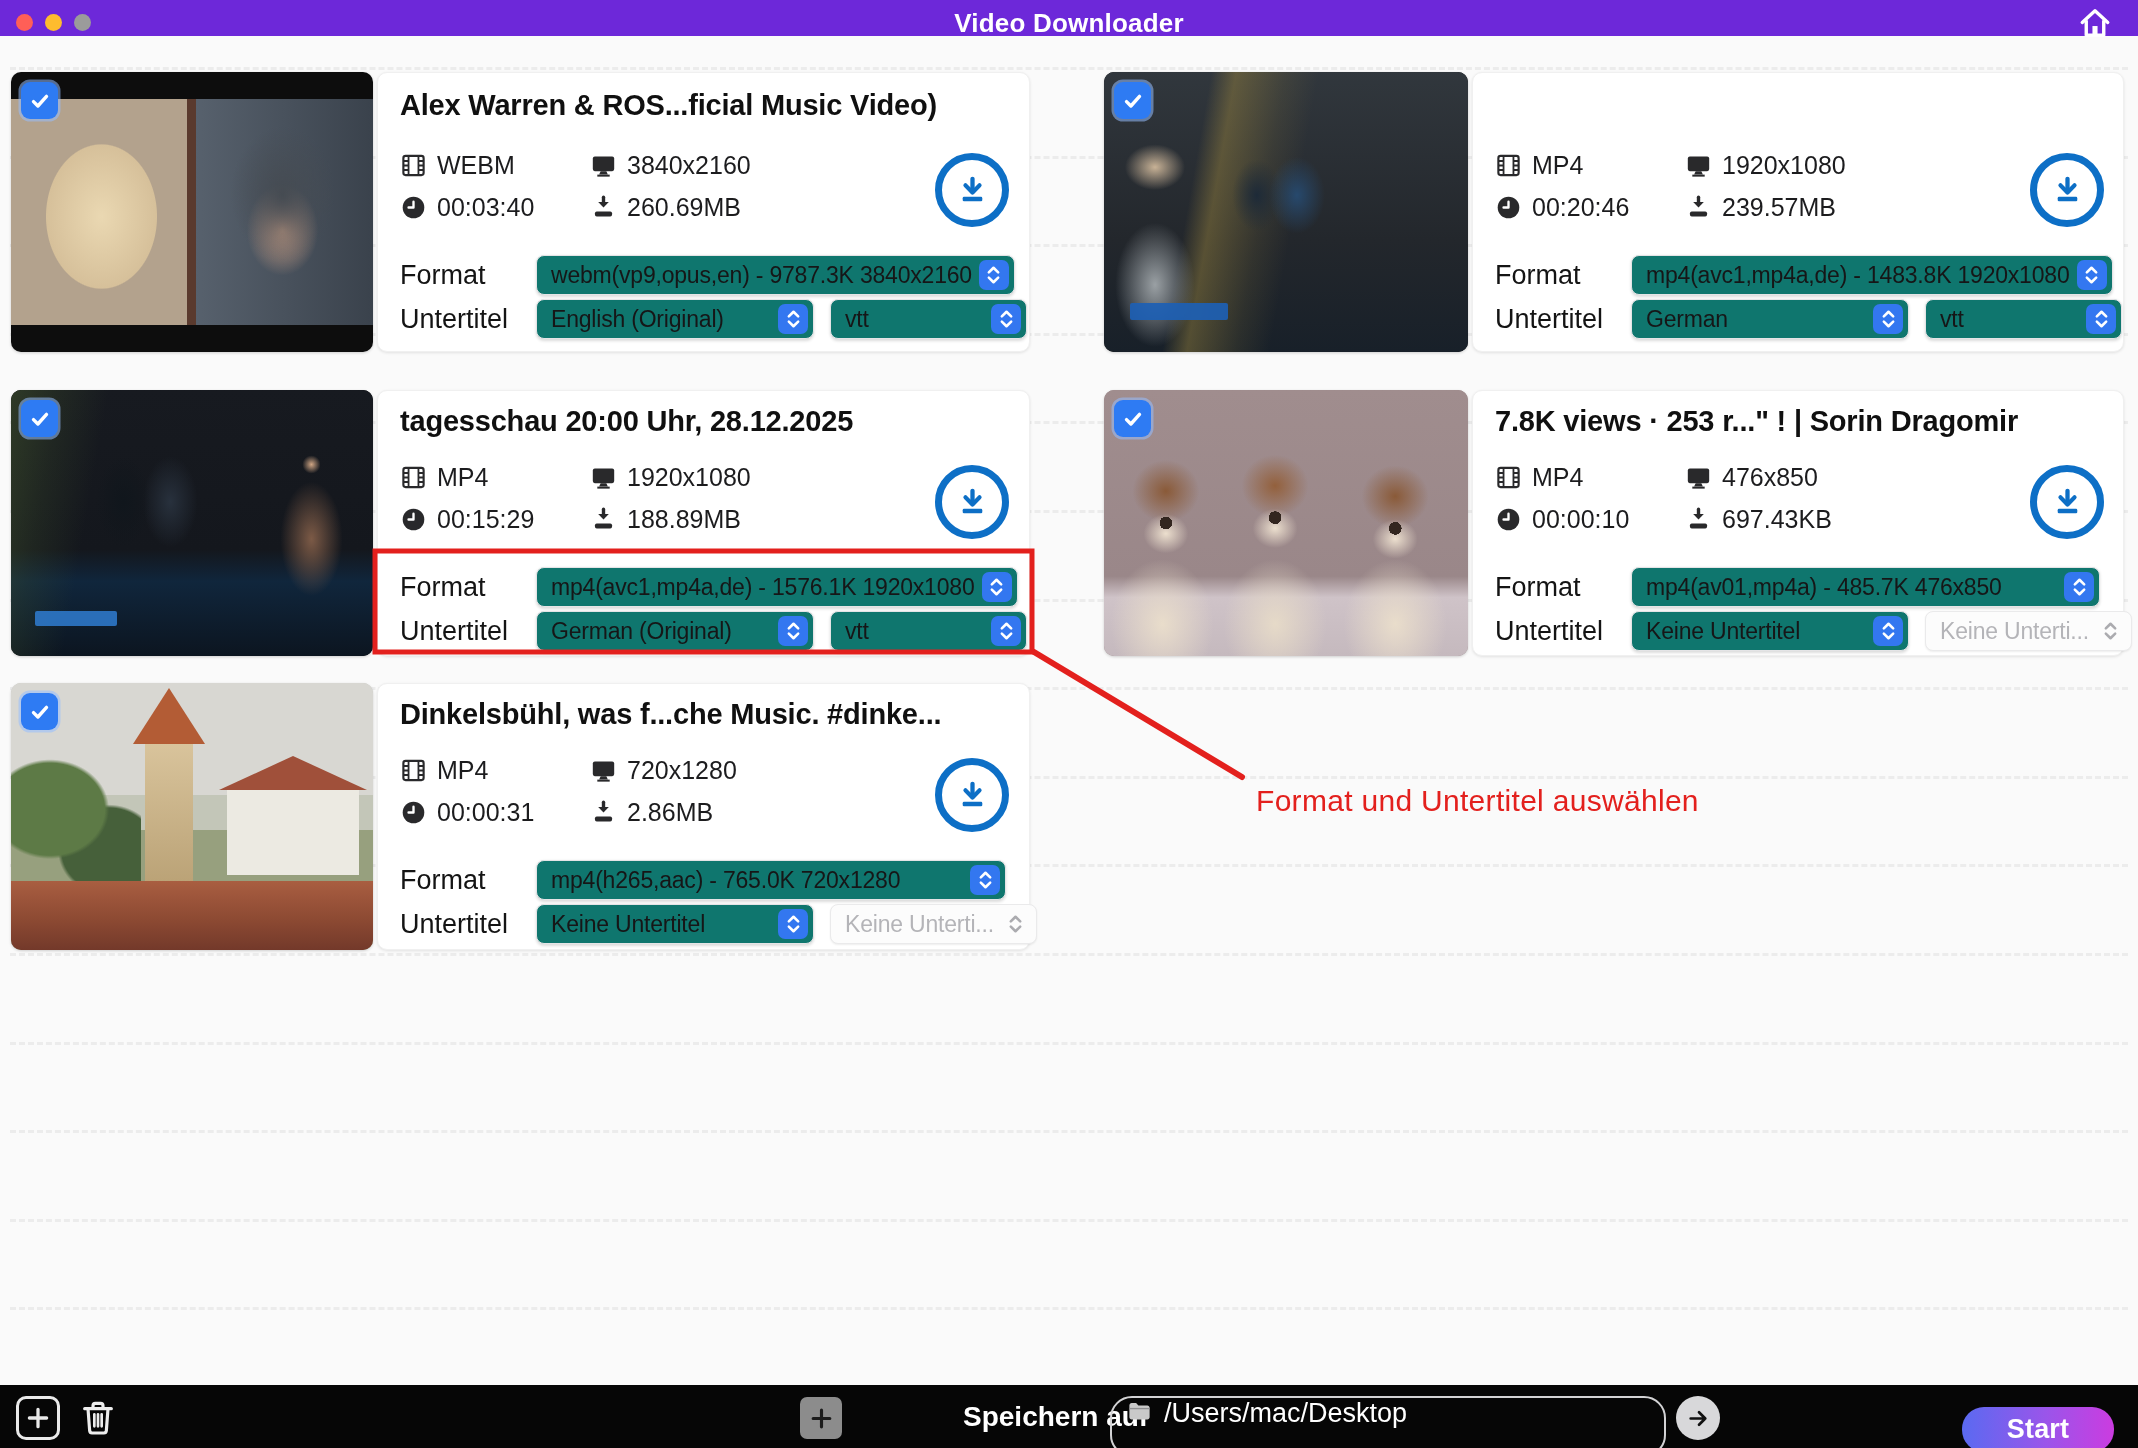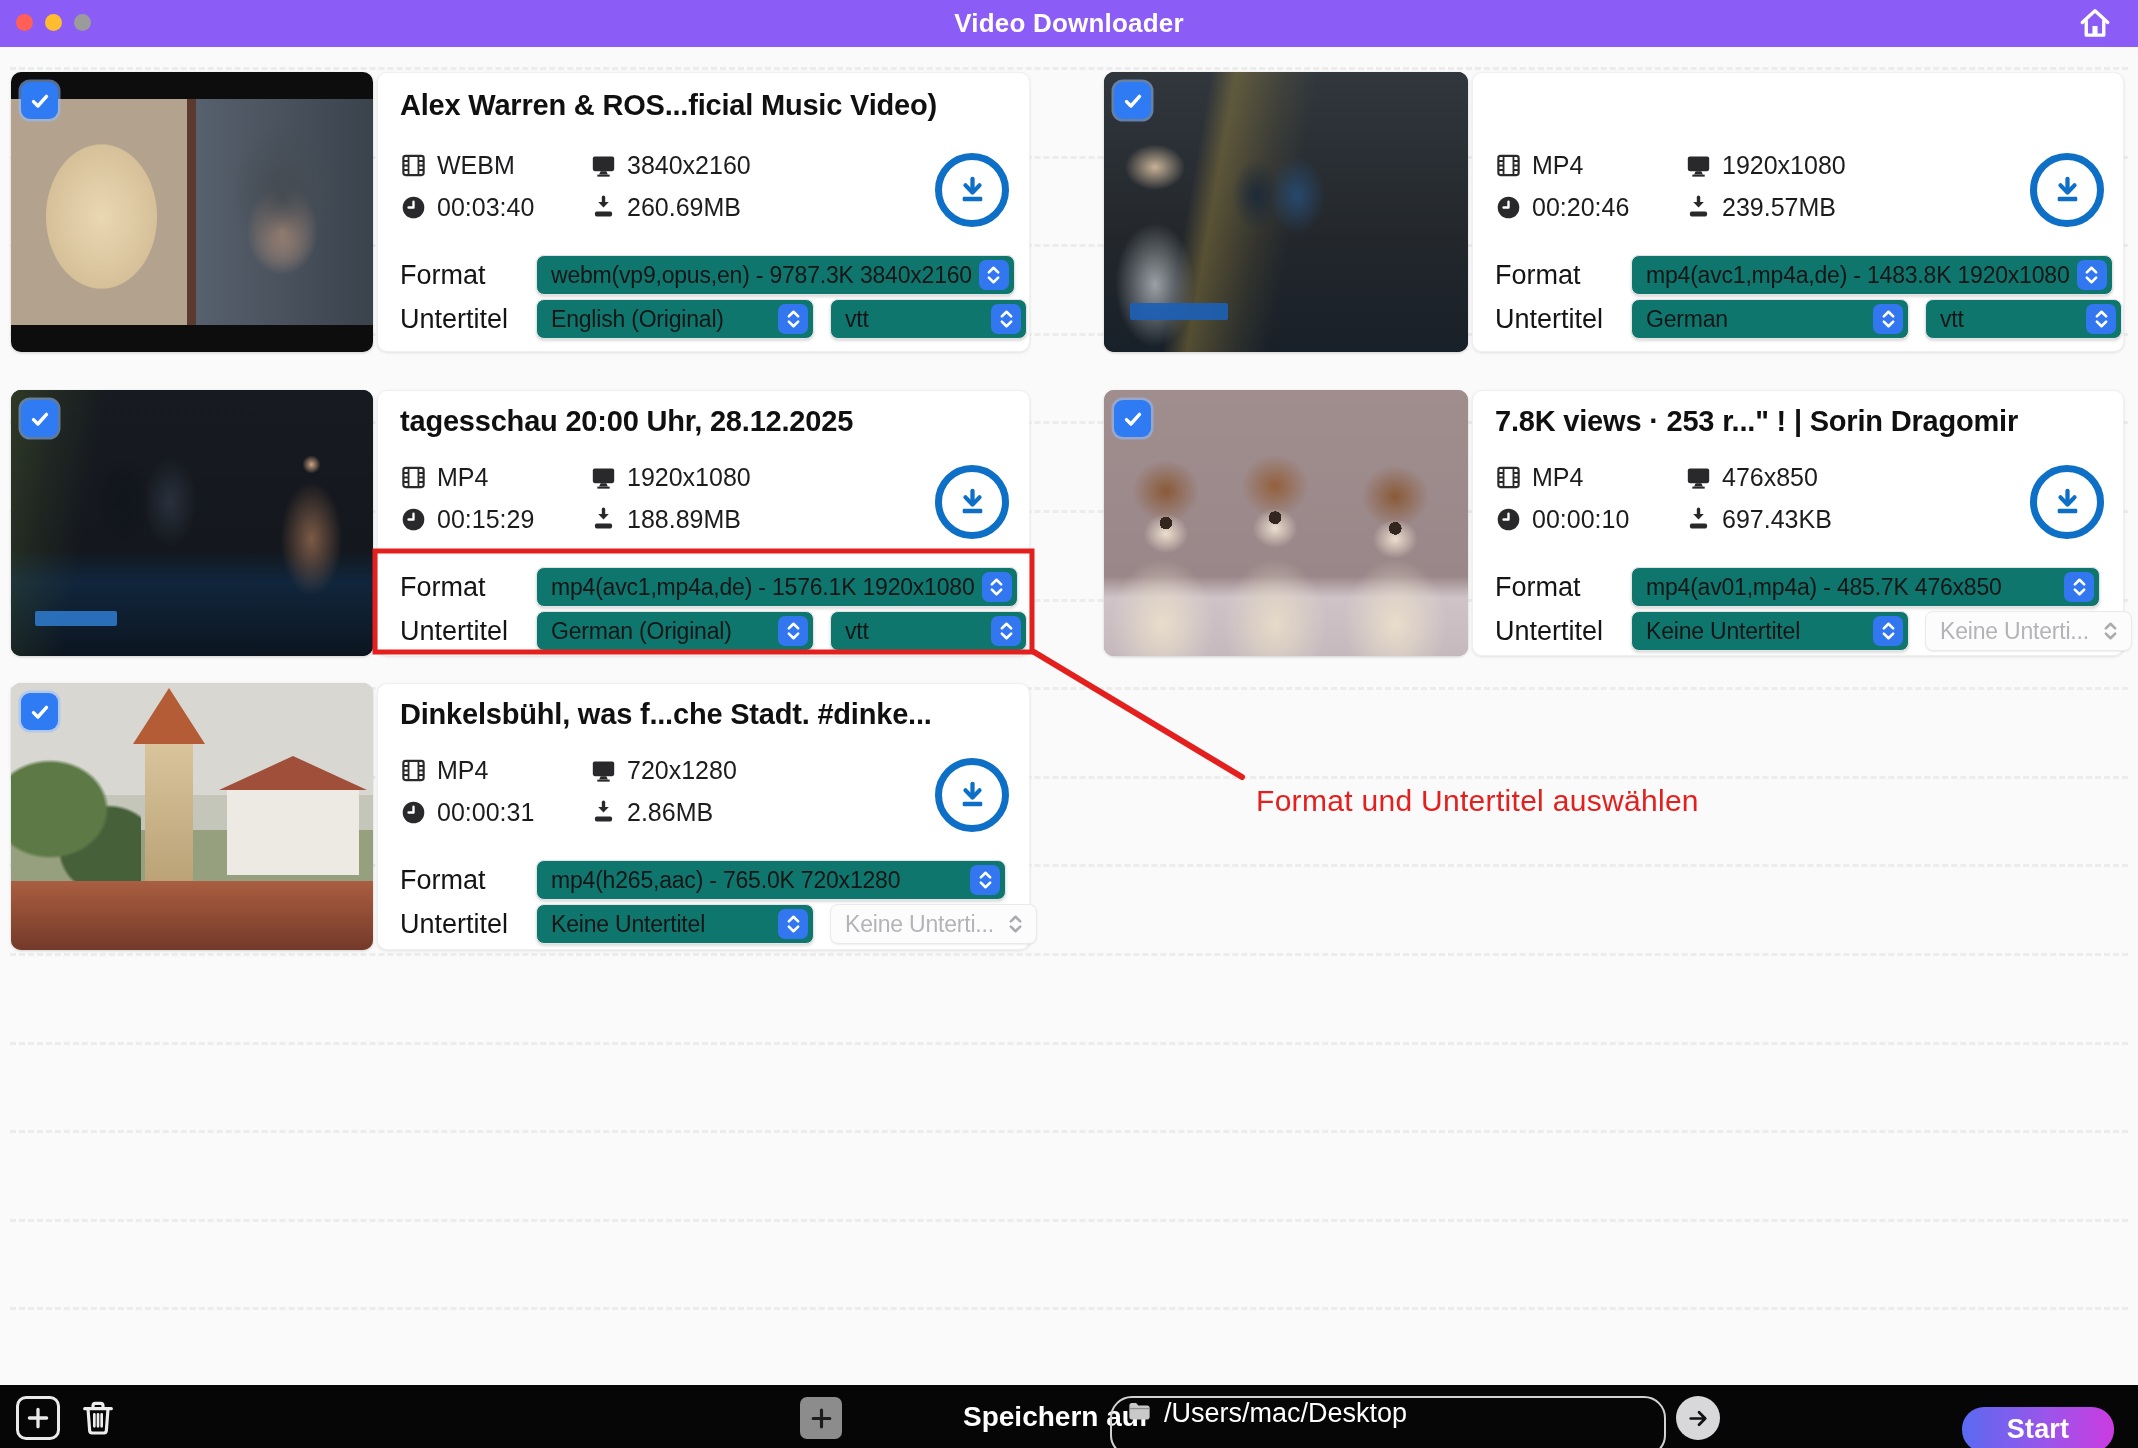--- a/index.html
+++ b/index.html
@@ -5,21 +5,21 @@
 <style>
   * { box-sizing: border-box; margin: 0; padding: 0; }
   html,body { width: 2138px; height: 1448px; }
   body {
     position: relative; overflow: hidden;
     background: #fafafa;
     font-family: "Liberation Sans", sans-serif;
     color: #161617;
   }
   
-  .titlebar { position:absolute; left:0; top:0; width:2138px; height:47px; background:#8b5cf6; z-index:10; }
+  .titlebar { position:absolute; left:0; top:0; width:2138px; height:36px; background:#6d28d9; z-index:10; }
   .lights { position:absolute; left:16px; top:14px; display:flex; gap:12px; }
   .light { width:17px; height:17px; border-radius:50%; display:inline-block; }
   .light.red   { background:#ff5f57; }
   .light.yel   { background:#febc2e; }
   .light.gray  { background:#9b9b9b; }
   .titlebar-title { position:absolute; left:0; top:0; width:100%; line-height:47px; text-align:center;
     color:#ffffff; font-size:26px; font-weight:600; letter-spacing:.2px; }
   .home-btn { position:absolute; right:24px; top:5px; width:38px; height:38px; background:none; border:none; color:#fff; cursor:pointer; }
   .home-btn svg { width:34px; height:34px; }
 
@@ -565,21 +565,21 @@
       <span class="stepper">
           <svg>
             <use href="#i-stepper"></use>
           </svg>
         </span>
     </div>
   </div>
 </section>
 
 <section class="card pos-c5 short">
-  <h2 class="card-title">Dinkelsbühl, was f...che Stadt. #dinke...</h2>
+  <h2 class="card-title">Dinkelsbühl, was f...che Music. #dinke...</h2>
   <div class="meta">
     <div class="meta-item">
         <svg class="micon">
           <use href="#i-film"></use>
         </svg>
         <span>MP4</span>
       </div>
     <div class="meta-item">
         <svg class="micon">
           <use href="#i-monitor"></use>

